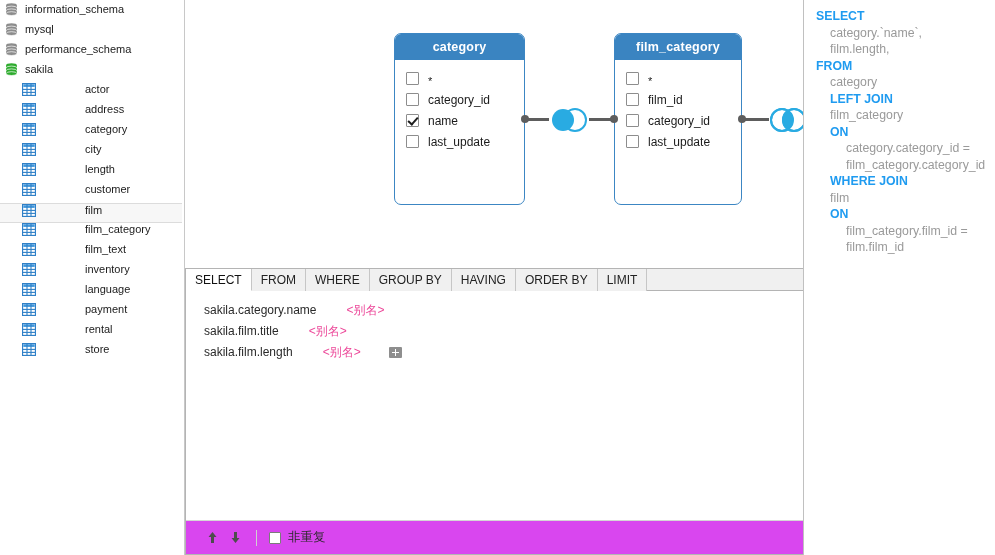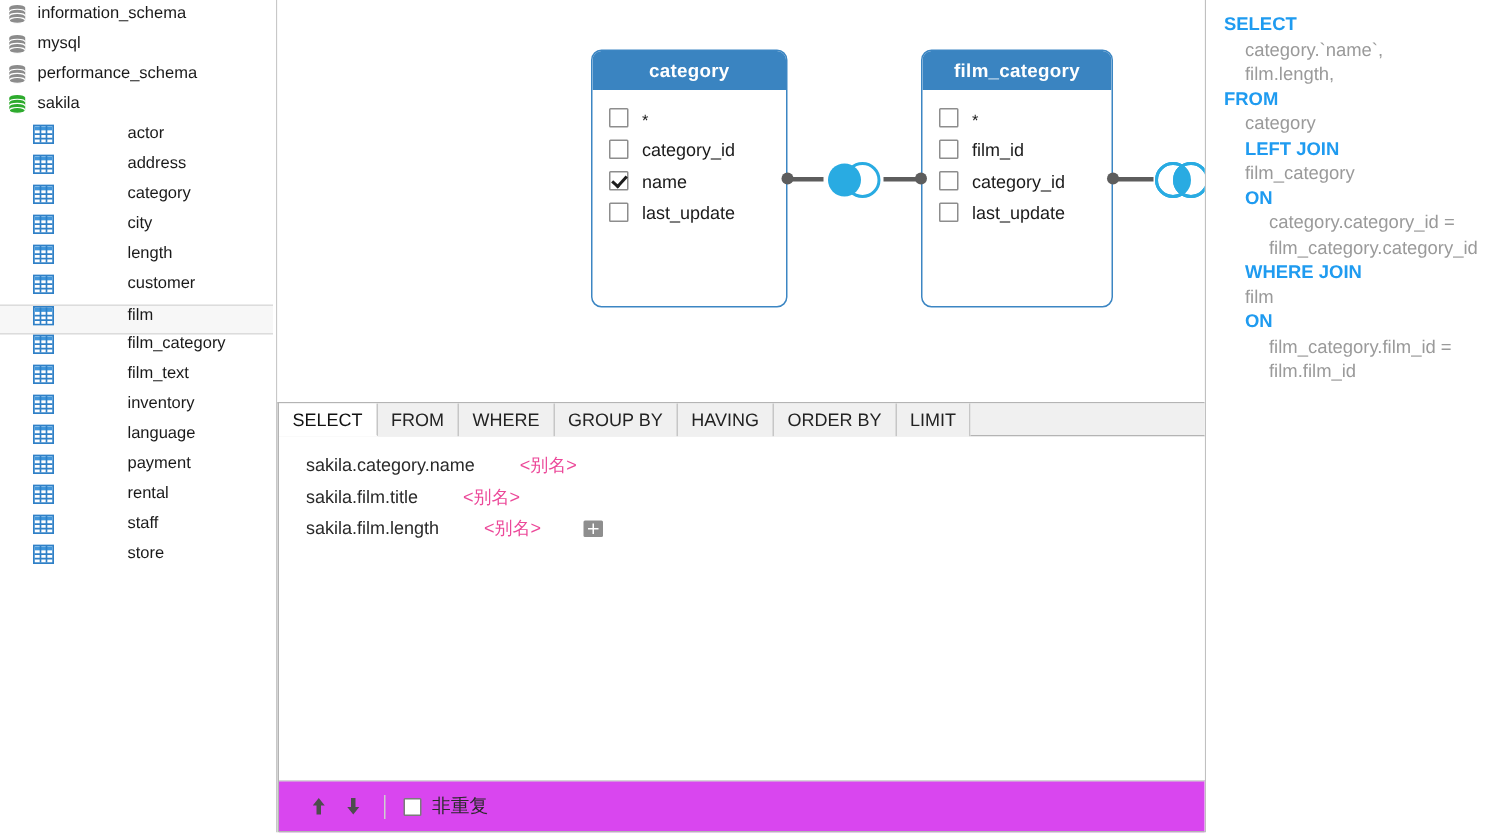--- a/index.html
+++ b/index.html
@@ -503,33 +503,20 @@
             <svg width="14" height="13" viewBox="0 0 14 13">
               <rect x="0.5" y="0.5" width="13" height="12" fill="#ffffff" stroke="#2f80c7" stroke-width="1.3"></rect>
               <rect x="1.3" y="1.3" width="11.4" height="2.6" fill="#3f96db"></rect>
               <line x1="1" y1="6.4" x2="13" y2="6.4" stroke="#2f80c7" stroke-width="1.1"></line>
               <line x1="1" y1="9.4" x2="13" y2="9.4" stroke="#2f80c7" stroke-width="1.1"></line>
               <line x1="5" y1="1" x2="5" y2="12" stroke="#2f80c7" stroke-width="1.1"></line>
               <line x1="9" y1="1" x2="9" y2="12" stroke="#2f80c7" stroke-width="1.1"></line>
             </svg>
           </span>
           <span>rental</span>
-        </div>
-        <div class="tree-row level1">
-          <span class="tbl-icon">
-            <svg width="14" height="13" viewBox="0 0 14 13">
-              <rect x="0.5" y="0.5" width="13" height="12" fill="#ffffff" stroke="#2f80c7" stroke-width="1.3"></rect>
-              <rect x="1.3" y="1.3" width="11.4" height="2.6" fill="#3f96db"></rect>
-              <line x1="1" y1="6.4" x2="13" y2="6.4" stroke="#2f80c7" stroke-width="1.1"></line>
-              <line x1="1" y1="9.4" x2="13" y2="9.4" stroke="#2f80c7" stroke-width="1.1"></line>
-              <line x1="5" y1="1" x2="5" y2="12" stroke="#2f80c7" stroke-width="1.1"></line>
-              <line x1="9" y1="1" x2="9" y2="12" stroke="#2f80c7" stroke-width="1.1"></line>
-            </svg>
-          </span>
-          <span>staff</span>
         </div>
         <div class="tree-row level1">
           <span class="tbl-icon">
             <svg width="14" height="13" viewBox="0 0 14 13">
               <rect x="0.5" y="0.5" width="13" height="12" fill="#ffffff" stroke="#2f80c7" stroke-width="1.3"></rect>
               <rect x="1.3" y="1.3" width="11.4" height="2.6" fill="#3f96db"></rect>
               <line x1="1" y1="6.4" x2="13" y2="6.4" stroke="#2f80c7" stroke-width="1.1"></line>
               <line x1="1" y1="9.4" x2="13" y2="9.4" stroke="#2f80c7" stroke-width="1.1"></line>
               <line x1="5" y1="1" x2="5" y2="12" stroke="#2f80c7" stroke-width="1.1"></line>
               <line x1="9" y1="1" x2="9" y2="12" stroke="#2f80c7" stroke-width="1.1"></line>

